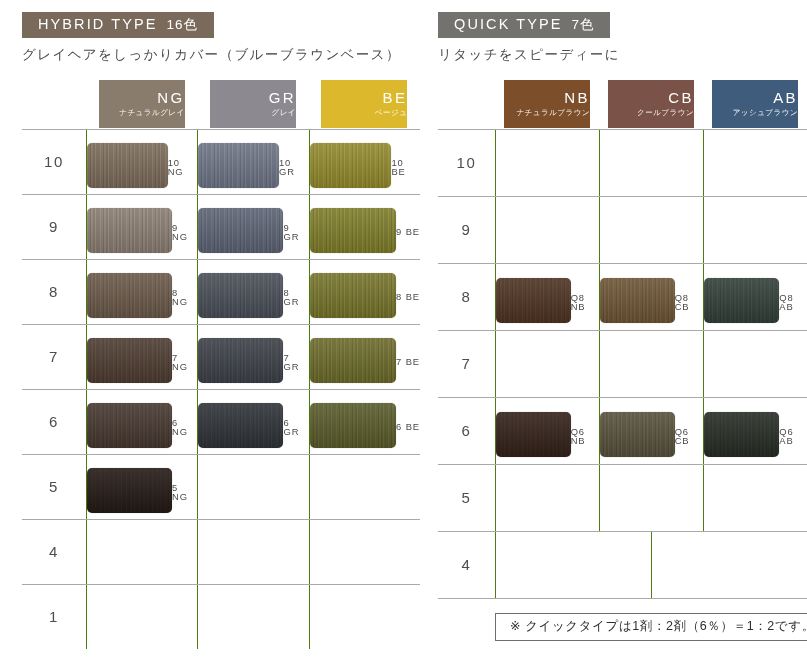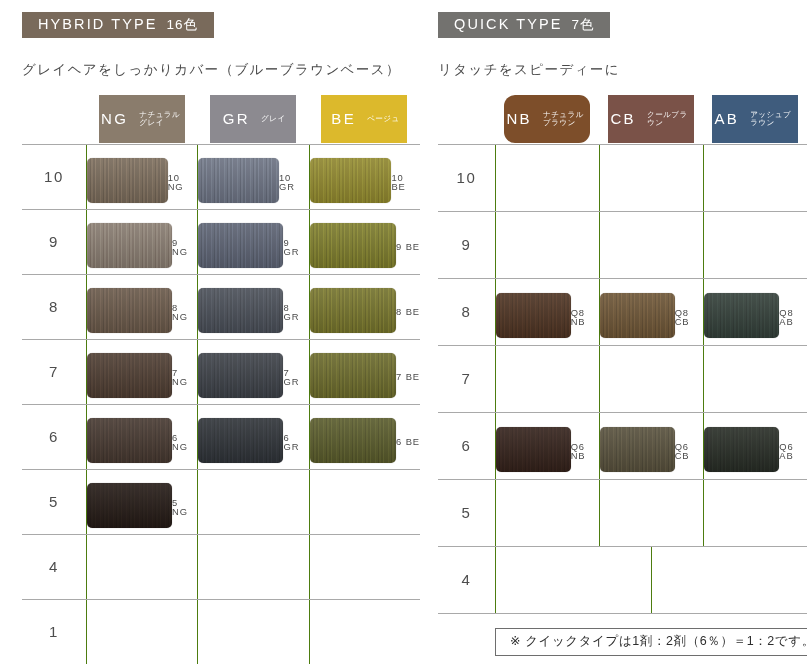--- a/index.html
+++ b/index.html
@@ -33,21 +33,21 @@
     padding: 5px 16px 6px 16px;
     color: #ffffff;
     letter-spacing: 2.1px;
     font-size: 14.5px;
     line-height: 1;
   }
   .banner .ct { letter-spacing: 0.5px; font-size: 13.5px; }
   .banner .ct .cnum { letter-spacing: 1px; }
 
   .subtitle {
-    margin-top: 24px;
+    margin-top: 9px;
     font-size: 13.5px;
     letter-spacing: 1.4px;
     color: #4a4a4a;
     line-height: 1.2;
   }
 
   
   .colhead-row {
     display: flex;
     margin-top: 16px;
@@ -55,24 +55,24 @@
   }
   .colhead-spacer-l { width: 64px; flex: none; }
   .colhead-spacer-r { width: 57px; flex: none; }
   .colhead-cells { display: flex; flex: 1; }
   .colhead-cell {
     flex: 1;
     display: flex; align-items: center; justify-content: center;
   }
   .chip {
     width: 86px; height: 48px;
-    display: flex; flex-direction: row;
-    align-items: center; justify-content: center;
+    display: flex; flex-direction: column;
+    align-items: flex-end; justify-content: center;
     color: #ffffff;
-    gap: 11px;
+    gap: 4px;
   }
   .chip .code {
     font-size: 15px; letter-spacing: 2.4px;
     line-height: 1; text-indent: 2.4px;
   }
   .chip .jp {
     font-size: 7.6px; letter-spacing: 0.4px;
     line-height: 1; opacity: .96;
   }
 
@@ -331,21 +331,21 @@
       <span>QUICK TYPE</span>
       <span class="ct"><span class="cnum">7</span><span>色</span></span>
     </div>
 
     <div class="subtitle">リタッチをスピーディーに</div>
 
     <div class="colhead-row">
       <div class="colhead-spacer-r"></div>
       <div class="colhead-cells" id="quick-colheads">
           <div class="colhead-cell">
-            <div class="chip" style="background: rgb(125, 78, 42); border-radius: 11px;">
+            <div class="chip" style="background: rgb(125, 78, 42);">
               <div class="code">NB</div>
               <div class="jp">ナチュラルブラウン</div>
             </div>
           </div>
           <div class="colhead-cell">
             <div class="chip" style="background: rgb(122, 82, 72);">
               <div class="code">CB</div>
               <div class="jp">クールブラウン</div>
             </div>
           </div>

